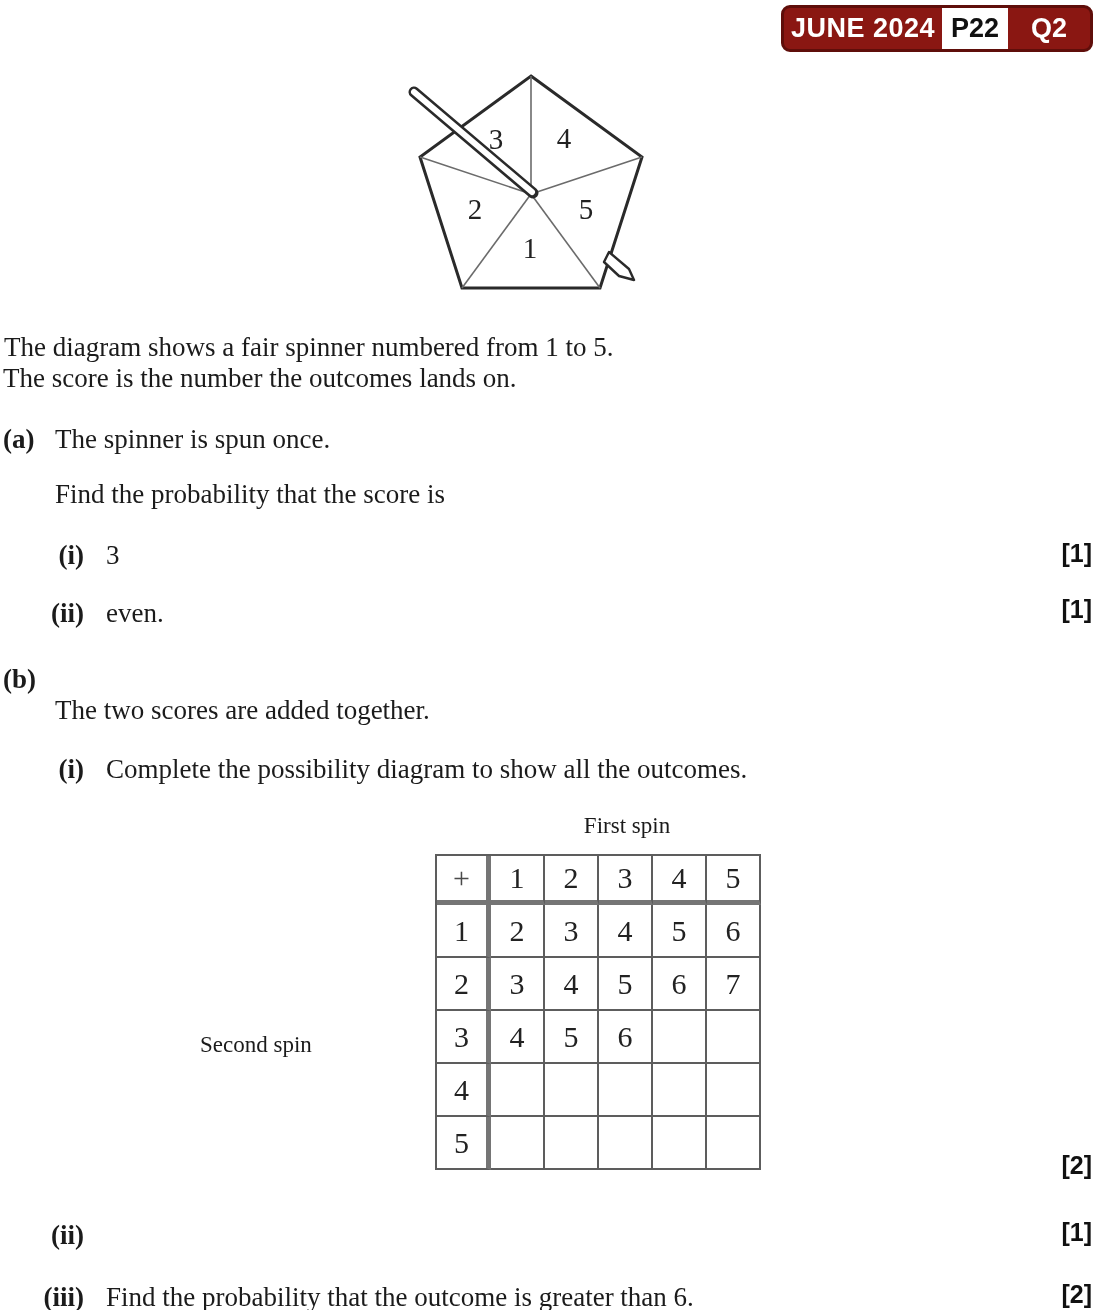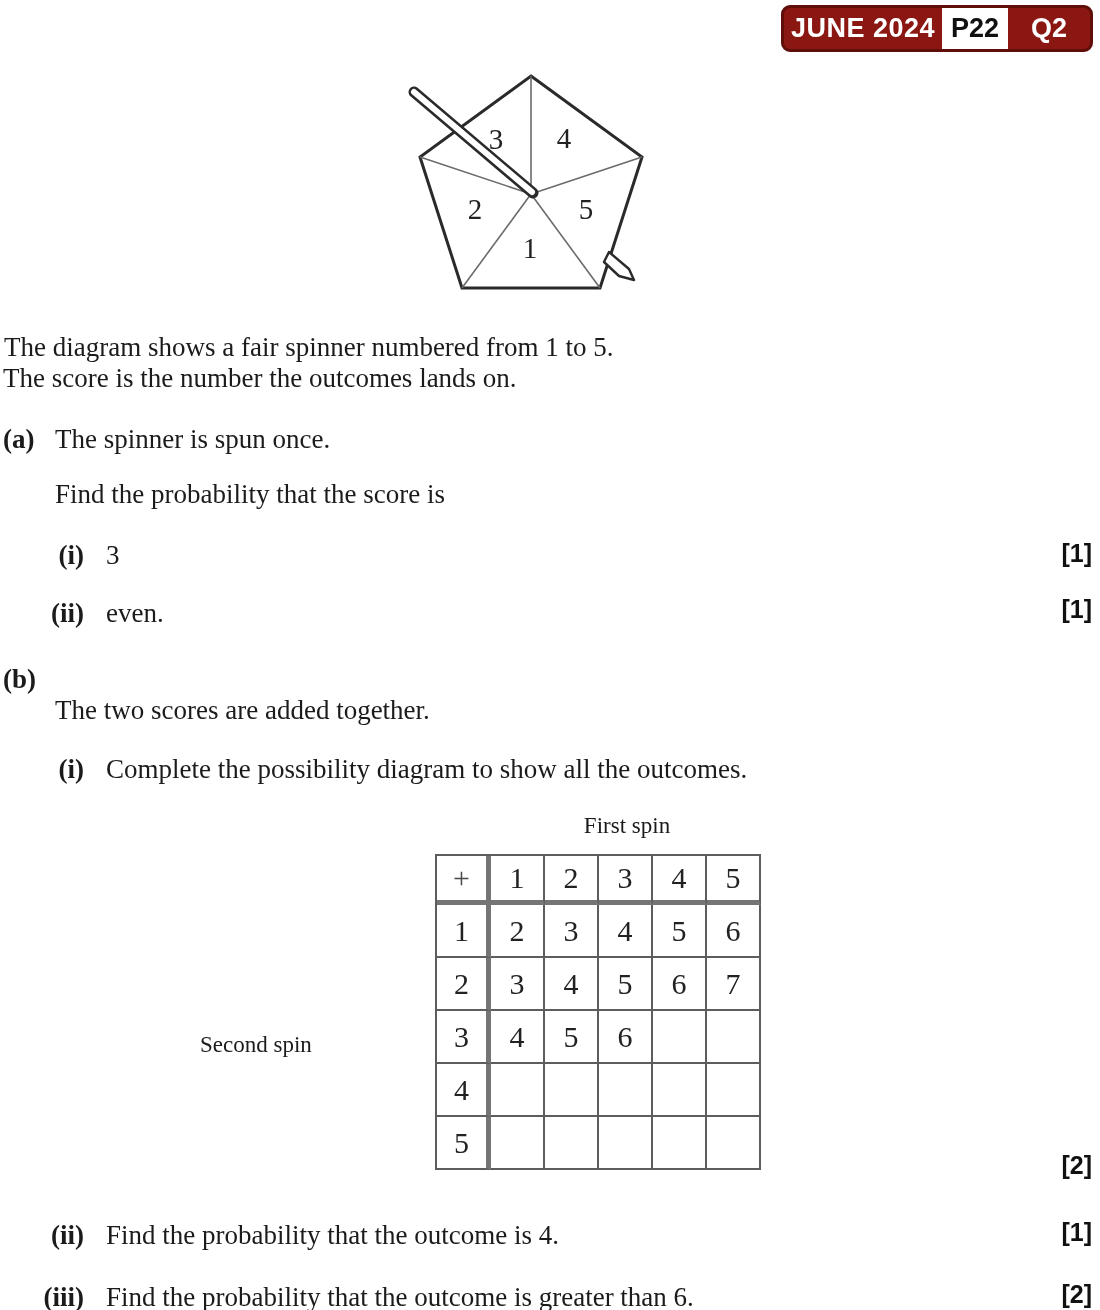--- a/index.html
+++ b/index.html
@@ -147,20 +147,19 @@
       <div class="cell"></div>
       <div class="cell"></div>
       <div class="cell"></div>
     </div>
 
   <div class="abs serif axis-title" style="left:200px; top:1029px; width:222px; text-align:left;">Second spin</div>
 
   <div class="abs mark" style="top:1151px;">[2]</div>
 
   <div class="abs serif item-label" style="top:1220px;">(ii)</div>
-  <div class="abs serif item-text" style="top:1220px;">Find the probability that the outcome is 4.</div>
   <div class="abs mark" style="top:1218px;">[1]</div>
 
   <div class="abs serif item-label" style="top:1282px;">(iii)</div>
   <div class="abs serif item-text" style="top:1282px;">Find the probability that the outcome is greater than 6.</div>
   <div class="abs mark" style="top:1280px;">[2]</div>
 
 </div>
 
 </body></html>

